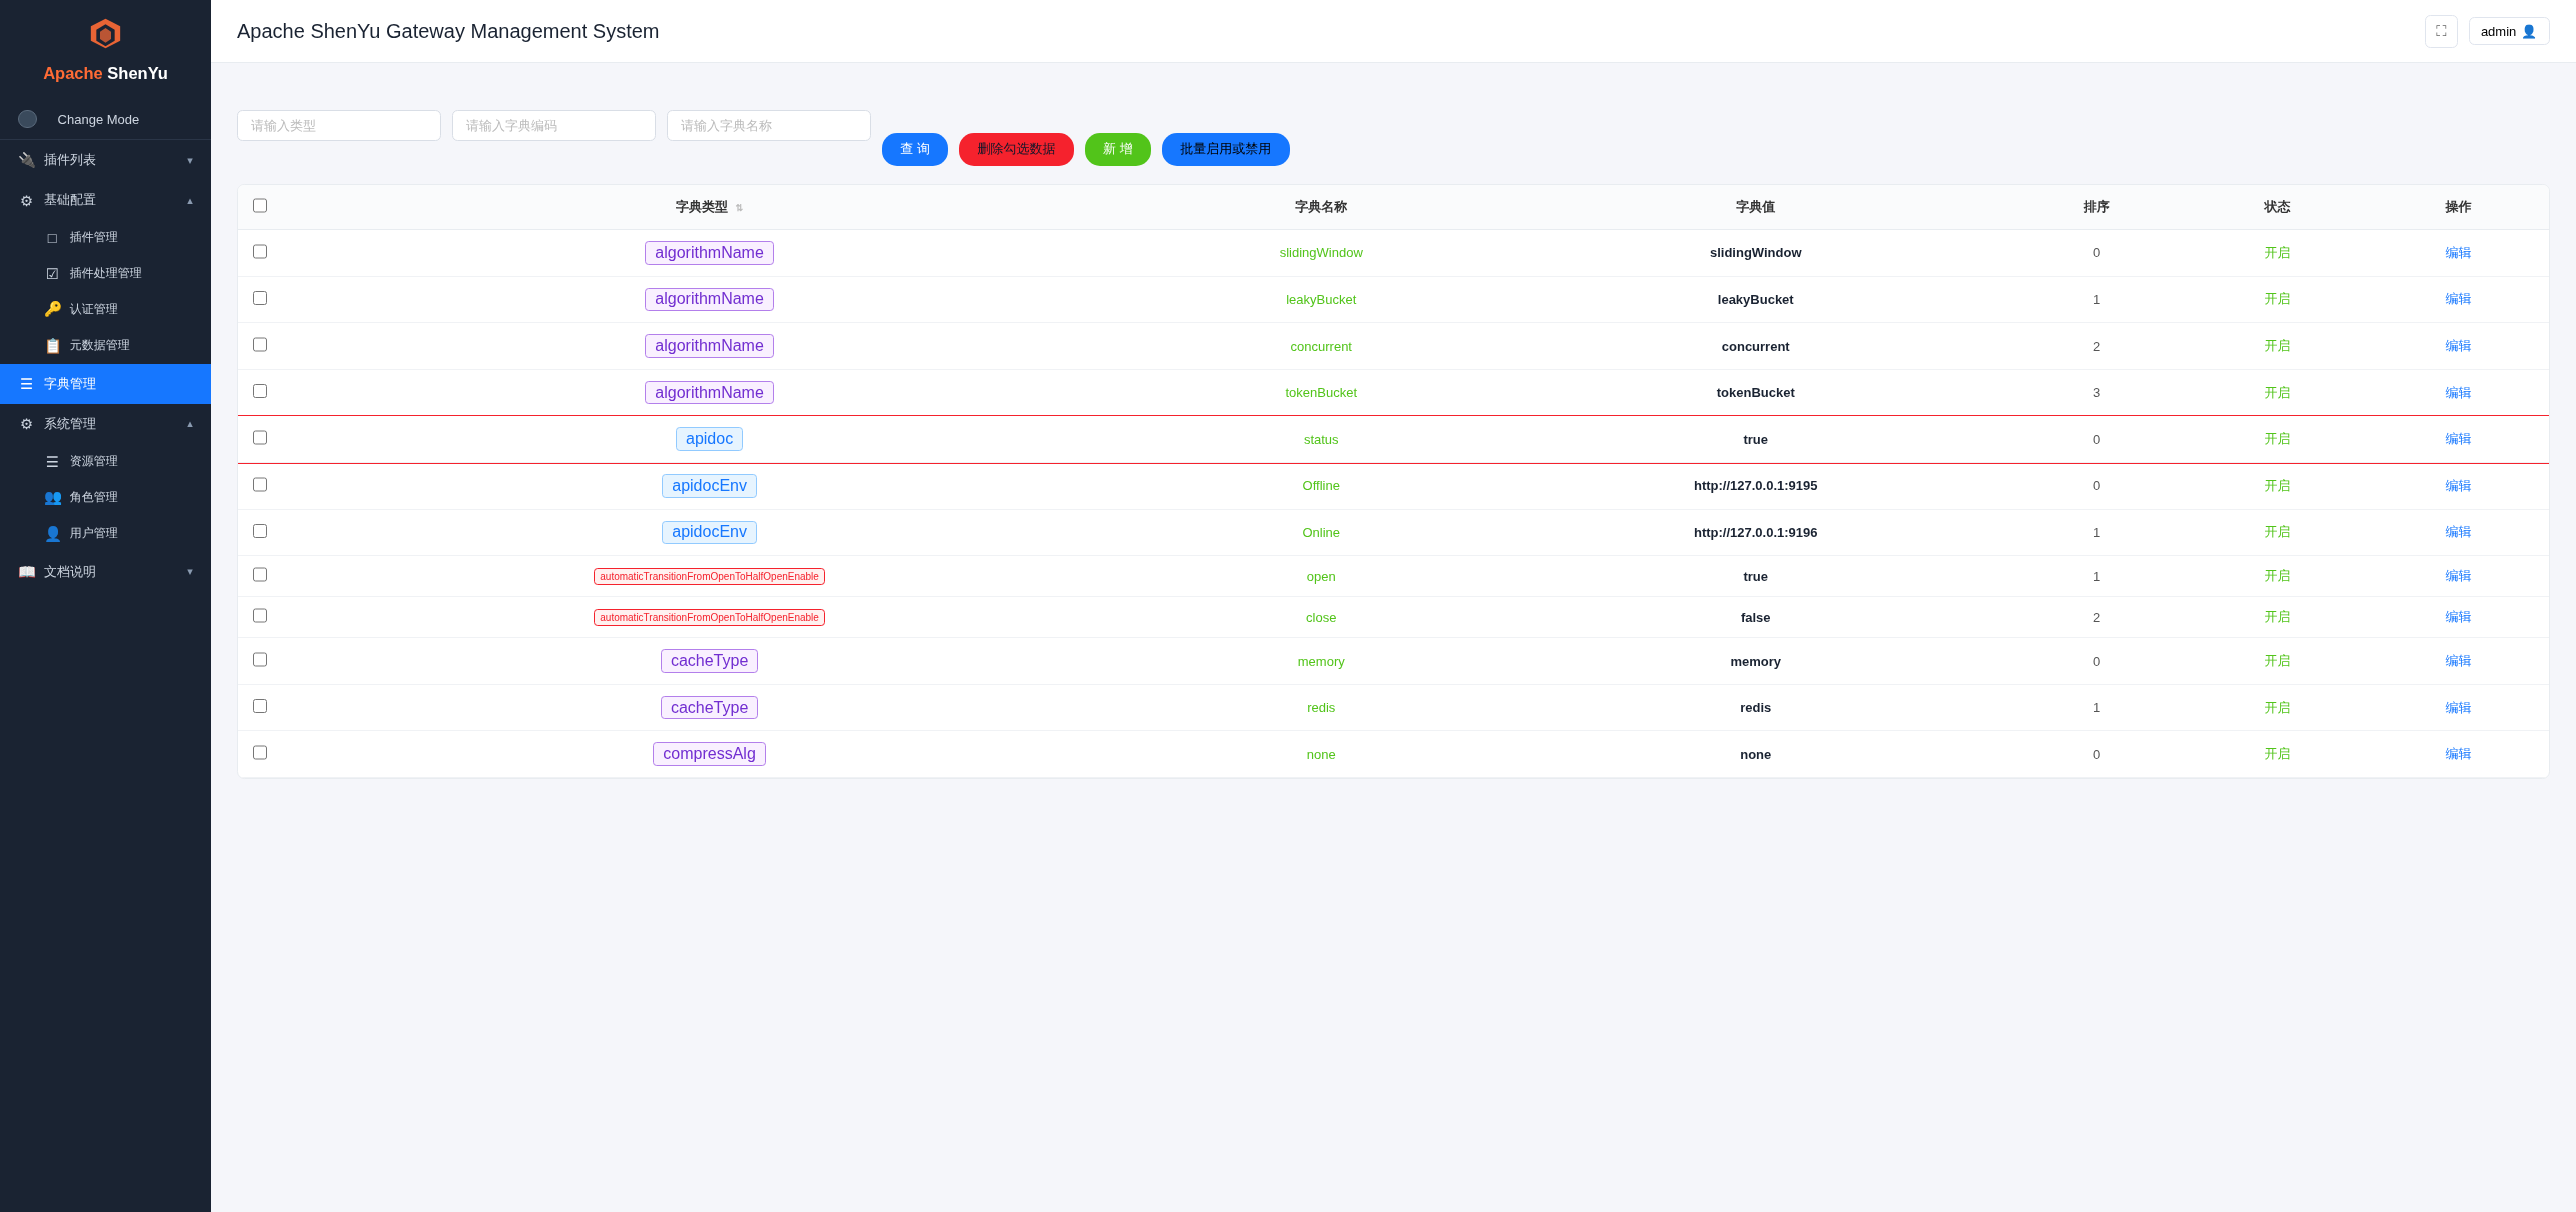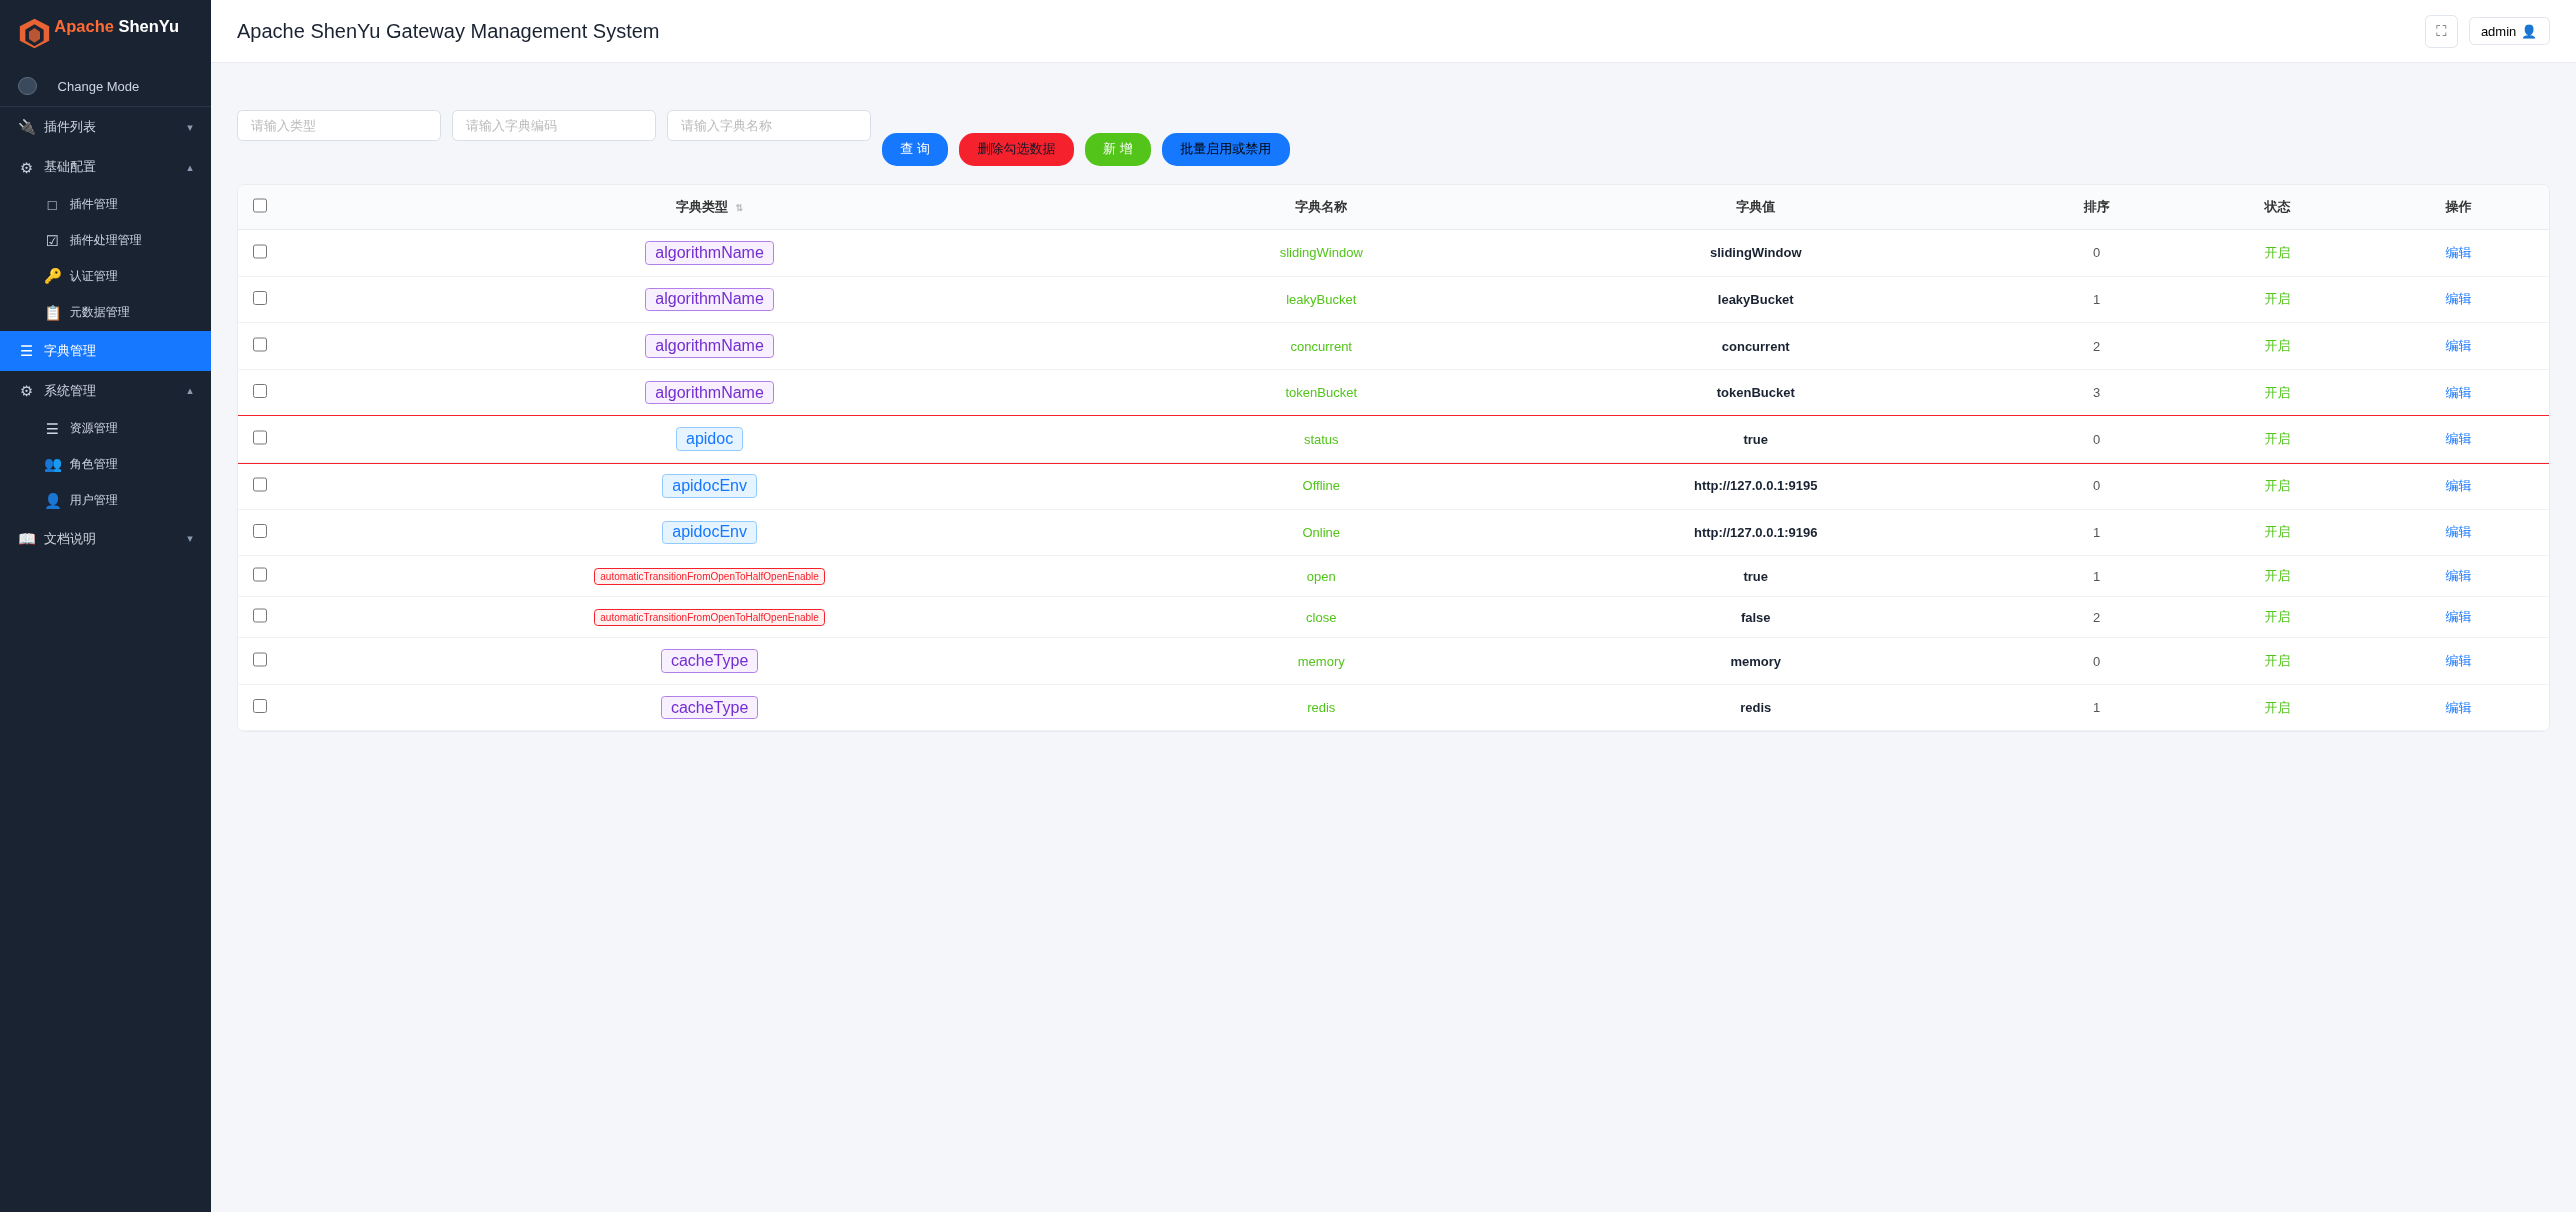--- a/index.html
+++ b/index.html
@@ -10,24 +10,25 @@
       width: 211px;
       min-width: 211px;
       background: #1a2332;
       color: #cdd5e0;
       display: flex;
       flex-direction: column;
       overflow-y: auto;
     }
     .sidebar-logo {
       display: flex;
-      align-items: flex-start;
+      align-items: center;
       padding: 16.5px 18.3px;
       background: #1a2332;
-      gap: 3px;
+      gap: 14px;
+      flex-direction: column;
     }
     .logo-icon {
       width: 33px;
       height: 33px;
     }
     .logo-text {
       color: white;
       font-size: 16.5px;
       font-weight: 700;
     }
@@ -444,18 +445,27 @@
   </tr>
             <tr>
     <td><input type="checkbox" class="checkbox" style=""></td>
     <td><span class="tag tag-purple">cacheType</span></td>
     <td class="dict-name">redis</td>
     <td class="dict-value">redis</td>
     <td>1</td>
     <td class="status-on">开启</td>
     <td class="edit-btn">编辑</td>
   </tr>
+            <tr>
+    <td><input type="checkbox" class="checkbox" style=""></td>
+    <td><span class="tag tag-purple">compressAlg</span></td>
+    <td class="dict-name">none</td>
+    <td class="dict-value">none</td>
+    <td>0</td>
+    <td class="status-on">开启</td>
+    <td class="edit-btn">编辑</td>
+  </tr>
           </tbody>
       </table>
     </div>
   </div>
 </div>
 
 
 </body></html>

